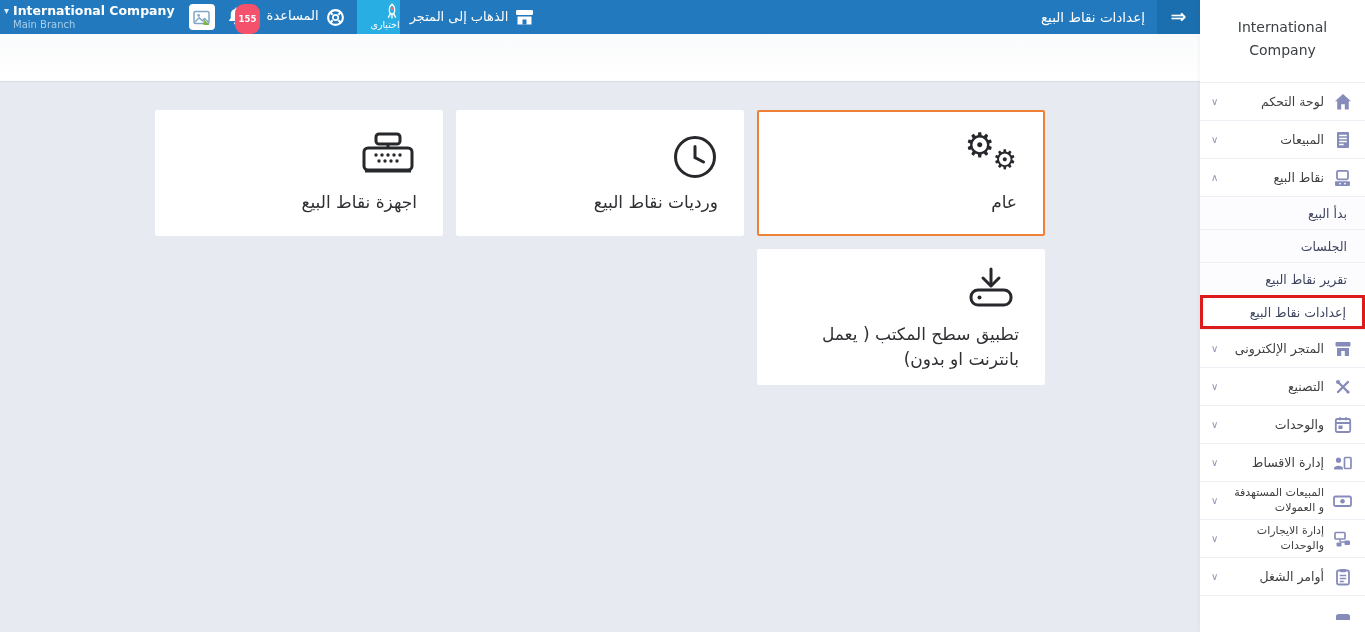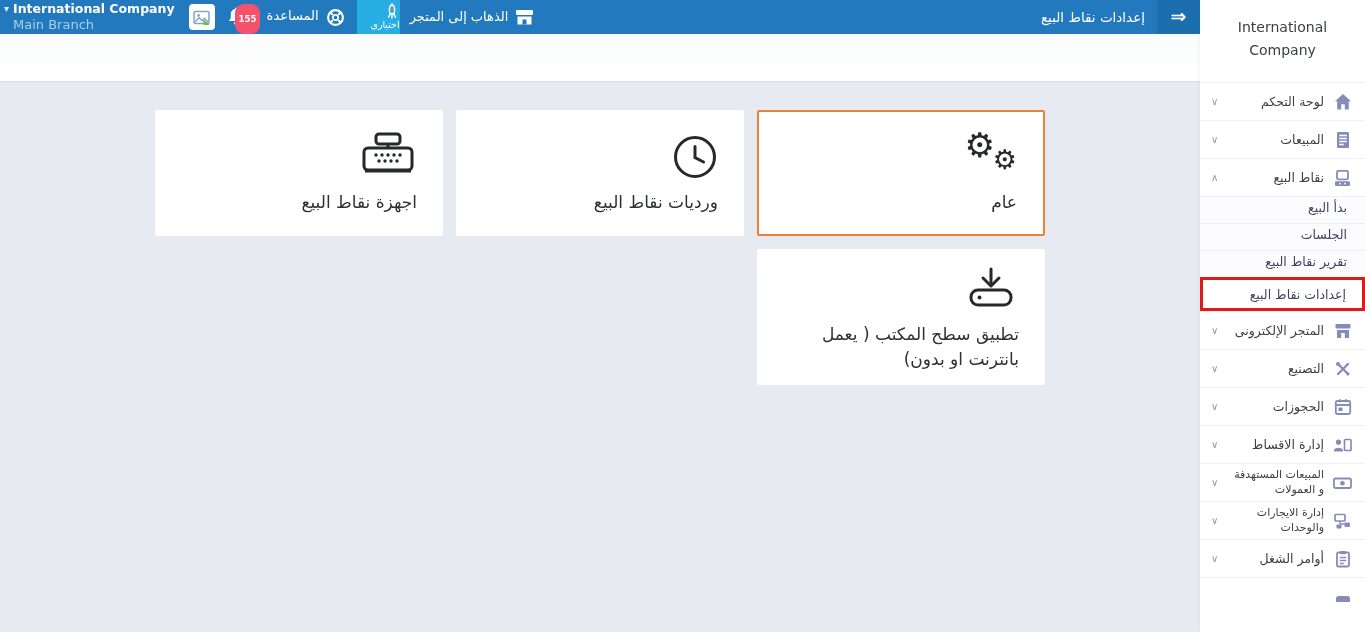--- a/index.html
+++ b/index.html
@@ -37,21 +37,21 @@
     position:absolute; top:-3px; left:10px; background:#F4516C; color:#fff;
     font-size:8.5px; line-height:1; padding:11px 4px; border-radius:9px; font-weight:bold;text-align:right;
   }
   .img-btn {
     width:26px; height:26px; background:#fff; border-radius:4px; display:flex;
     align-items:center; justify-content:center; cursor:pointer; margin:0 6px; flex:0 0 auto;
   }
   .company-sel { display:flex; align-items:flex-start; gap:4px; margin:0 8px 0 4px; cursor:pointer; }
   .company-names { text-align:left; }
   .company-name { font-size:12.5px; font-weight:bold; line-height:1.25; }
-  .company-branch { font-size:13px; color:#A8CFEA; line-height:1.25; }
+  .company-branch { font-size:10px; color:#A8CFEA; line-height:1.25; }
   .caret { font-size:10px; margin-top:2px; color:#DCEBF7; }
 
   
   .header-strip {
     height:48px; background:linear-gradient(#fafbfc,#ffffff);
     border-bottom:1px solid #D9DDE5;
   }
 
   
   .content { height:550px; background:#E7EAF1; }
@@ -79,21 +79,21 @@
   }
   .nav-item {
     display:flex; align-items:center; gap:9px; min-height:38px; padding:4px 13px 4px 11px;
     border-top:1px solid #EDEFF4; cursor:pointer;
   }
   .nav-icon { width:19px; height:19px; flex:0 0 auto; display:flex; align-items:center; justify-content:center; }
   .nav-label { flex:1; text-align:right; font-size:12.5px; color:#404040; line-height:1.3; }
   .nav-label.small { font-size:11px; }
   .chevron { color:#8F95B5; font-size:10px; flex:0 0 auto; }
   .sub-item {
-    padding:3px 18px 8px; font-size:12.5px; color:#3E4560; background:#FCFCFE;
+    padding:9px 18px 8px; font-size:12.5px; color:#3E4560; background:#FCFCFE;
     border-top:1px solid #EEF0F5; cursor:pointer;
   }
   .sub-item.annotated {
     border:3px solid #DE1B1B; background:#fff; padding:7px 16px 6px;
   }
   .nav-item.partial { border-top:1px solid #EDEFF4; height:20px; align-items:flex-start; padding-top:8px; }
 
   svg { display:block; }
 </style>
 </head>
@@ -305,21 +305,21 @@
   </div>
 
   <div class="nav-item">
     <span class="nav-icon">
       <svg width="18" height="18" viewBox="0 0 18 18">
         <rect x="1.8" y="3" width="14.4" height="13" rx="1.5" fill="none" stroke="#868CB9" stroke-width="1.8"></rect>
         <path d="M2 7 h14 M6 1.2 v3 M12 1.2 v3" stroke="#868CB9" stroke-width="1.8"></path>
         <rect x="4.5" y="9.5" width="4" height="3.5" fill="#868CB9"></rect>
       </svg>
     </span>
-    <span class="nav-label">الحجوزات</span>
+    <span class="nav-label">والوحدات</span>
     <span class="chevron">∨</span>
   </div>
 
   <div class="nav-item">
     <span class="nav-icon">
       <svg width="19" height="18" viewBox="0 0 19 18">
         <circle cx="5.5" cy="6.2" r="2.6" fill="#868CB9"></circle>
         <path d="M1 14.5 c0 -3.6 9 -3.6 9 0 v1 h-9 z" fill="#868CB9"></path>
         <rect x="11.5" y="3.5" width="6.5" height="11" rx="1" fill="none" stroke="#868CB9" stroke-width="1.7"></rect>
       </svg>

